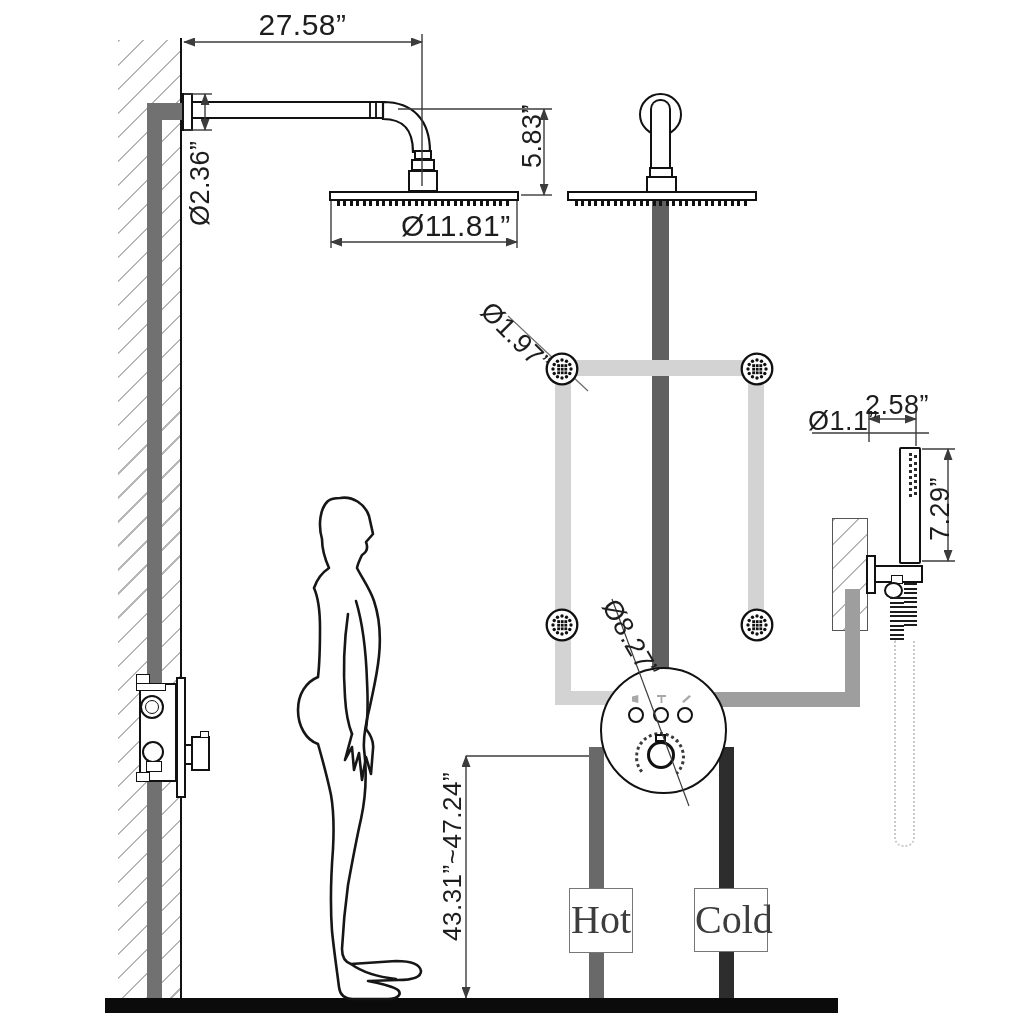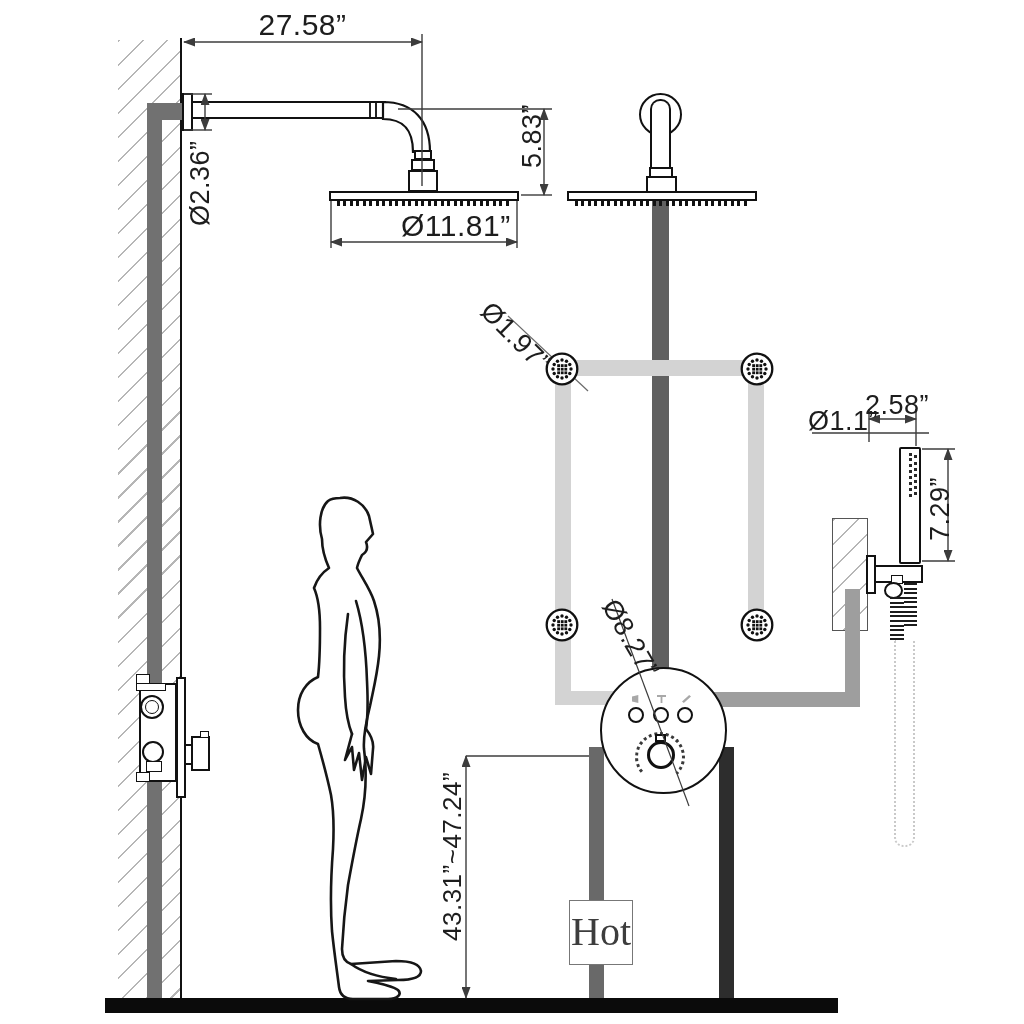--- a/index.html
+++ b/index.html
@@ -8,21 +8,21 @@
   .abs{position:absolute;}
   .hatch{background-image:repeating-linear-gradient(135deg,#b6b6b6 0 1.6px,transparent 1.6px 17px);}
   .pipe{position:absolute;}
   .fix{position:absolute;background:#fff;border:2.2px solid #111;box-sizing:border-box;}
   .dim{position:absolute;font-size:27px;color:#1d1d1d;white-space:nowrap;letter-spacing:.5px;}
   .dim.big{font-size:30px;}
   .rotccw{transform:rotate(-90deg);transform-origin:0 0;}
   .rot45{transform:rotate(45deg);transform-origin:0 0;}
   .rot60{transform:rotate(60deg);transform-origin:0 0;}
   .supplybox{position:absolute;background:#fff;border:1.6px solid #777;box-sizing:border-box;
-             font-family:"Liberation Serif",serif;color:#3d3d3d;text-align:center;margin-top:12px;}
+             font-family:"Liberation Serif",serif;color:#3d3d3d;text-align:center;}
   .sdots{background-image:repeating-linear-gradient(90deg,#111 0 3px,transparent 3px 6.5px);}
   svg.layer{position:absolute;left:0;top:0;pointer-events:none;}
   .vbtn{position:absolute;background:#fff;border:2.3px solid #111;border-radius:50%;box-sizing:border-box;}
   .vicon{position:absolute;width:9px;height:8px;}
 </style>
 </head>
 <body>
 
 <div id="canvas">
 
@@ -157,20 +157,23 @@
   <div class="fix" style="left:874px;top:565px;width:49px;height:18px;"></div>
   <div class="fix" style="left:891px;top:575px;width:12px;height:9px;border-width:1.8px;"></div>
   <div class="fix" style="left:884px;top:582px;width:19px;height:17px;border-radius:50%;"></div>
   <div class="abs" style="left:890px;top:597px;width:14px;height:46px;background:repeating-linear-gradient(180deg,#1c1c1c 0 2px,#fff 2px 4.6px);"></div>
   <div class="abs" style="left:904px;top:583px;width:13px;height:44px;background:repeating-linear-gradient(180deg,#1c1c1c 0 2px,#fff 2px 4.6px);"></div>
   <div class="abs" style="left:894px;top:640px;width:17px;height:205px;border-left:2px dotted #c9c9c9;border-right:2px dotted #c9c9c9;border-bottom:2px dotted #c9c9c9;border-radius:0 0 9px 9px;"></div>
 
   <div class="supplybox" style="left:569px;top:888px;width:64px;height:65px;font-size:40px;line-height:62px;">
     <span>Hot</span>
   </div>
+  <div class="supplybox" style="left:694px;top:888px;width:74px;height:64px;font-size:40px;line-height:61px;">
+    <span>Cold</span>
+  </div>
 
   <svg class="layer" width="1024" height="1024" viewBox="0 0 1024 1024">
     <defs>
       <marker id="arr" markerWidth="12" markerHeight="9" refX="11" refY="4.5" orient="auto-start-reverse" markerUnits="userSpaceOnUse">
         <path d="M0,0 L12,4.5 L0,9 Z" fill="#3c3c3c"></path>
       </marker>
     </defs>
     <g stroke="#3c3c3c" stroke-width="1.4" fill="none">
       <line x1="184" y1="42" x2="422" y2="42" marker-start="url(#arr)" marker-end="url(#arr)"></line>
       <line x1="422" y1="34" x2="422" y2="186"></line>

